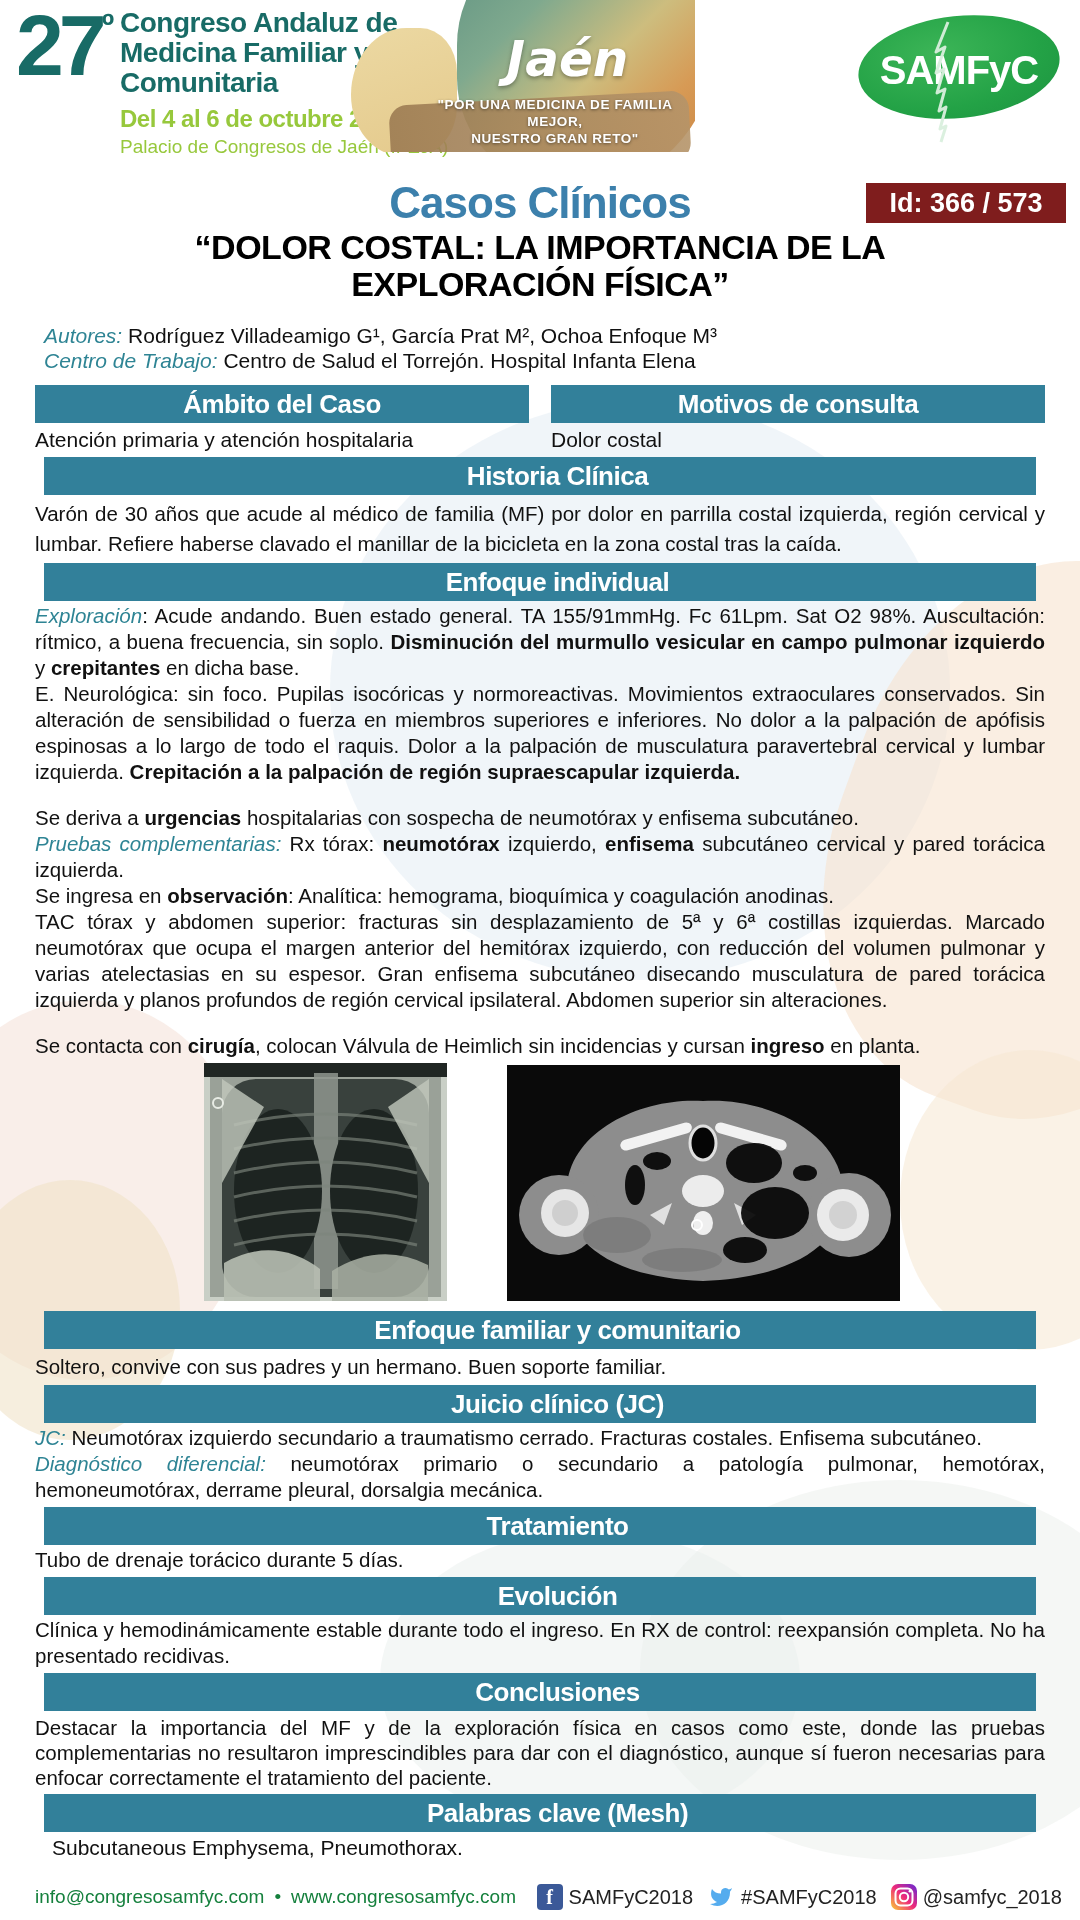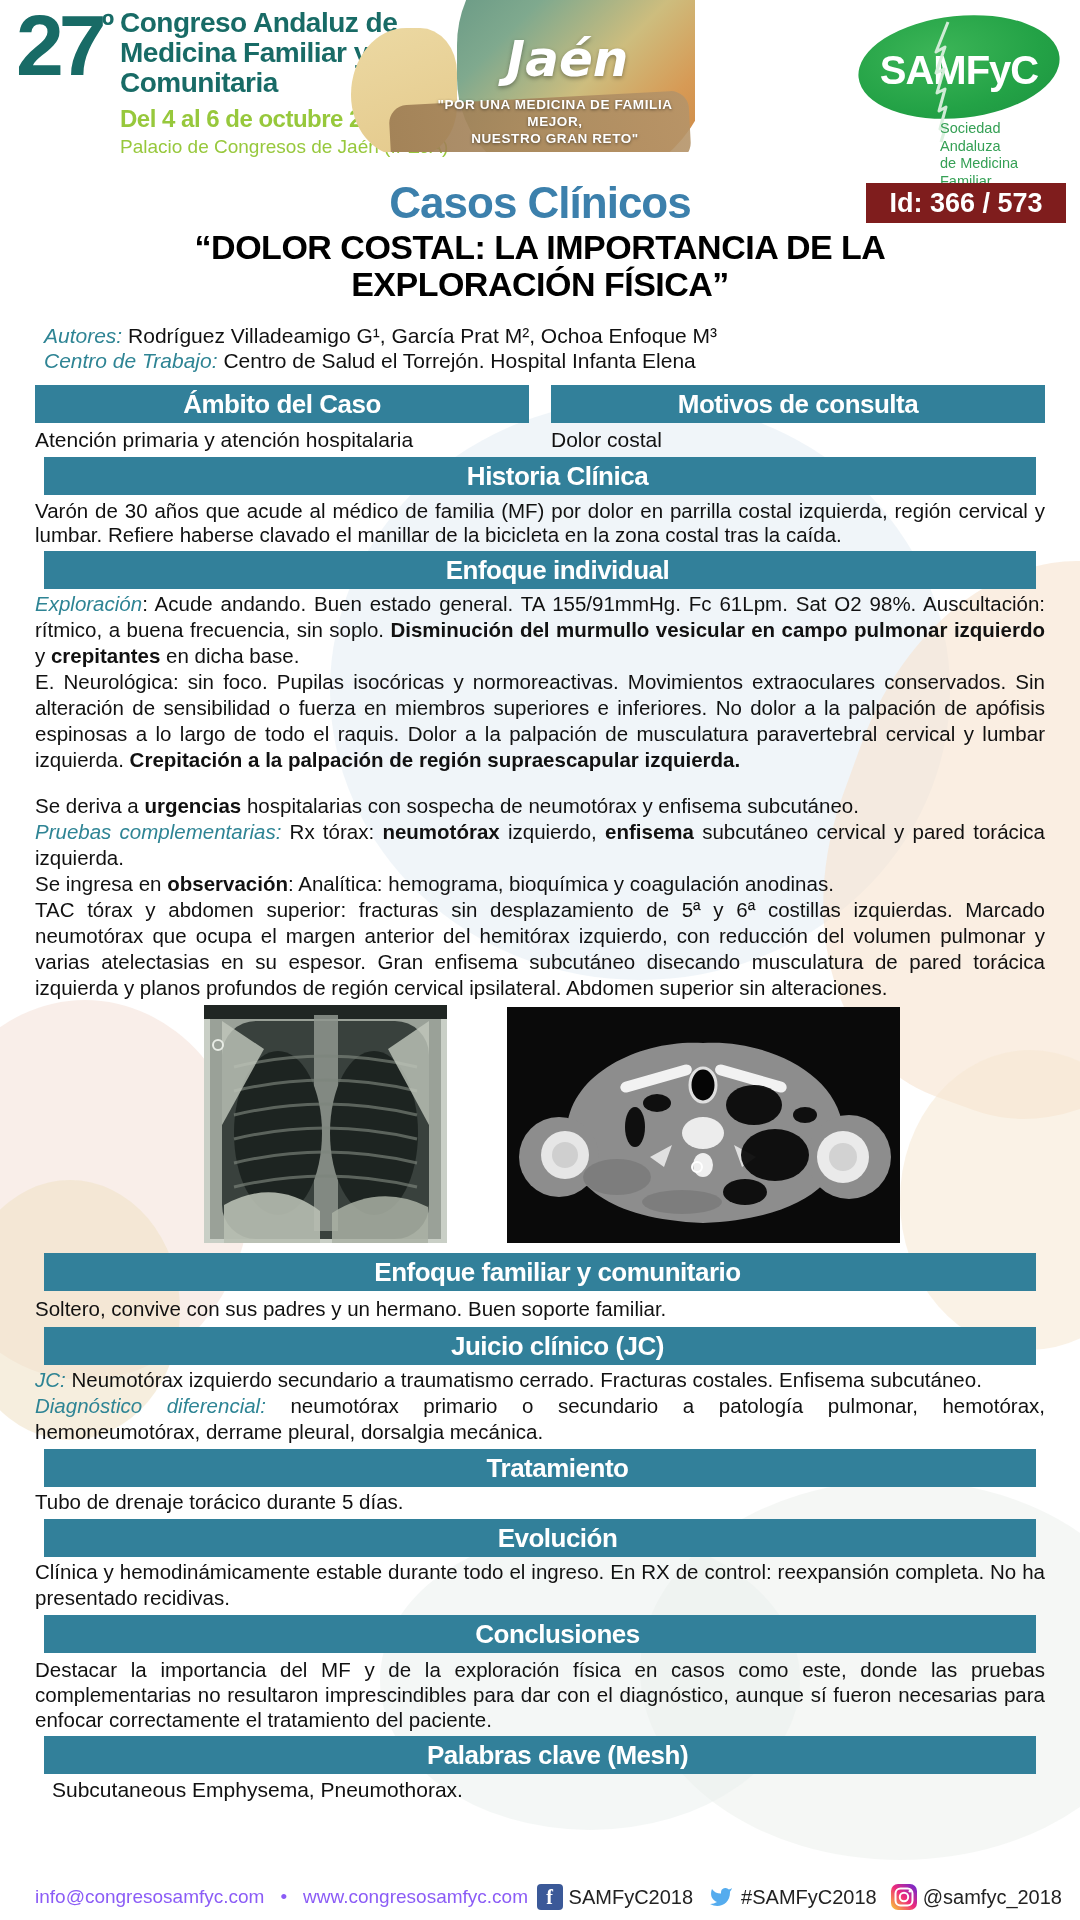--- a/index.html
+++ b/index.html
@@ -65,38 +65,38 @@
 
   
   .bars-row{flex:none;display:flex;gap:22px;margin:12px 35px 0;}
   .bar{background:#32809A;color:#ffffff;font-weight:bold;font-size:26px;text-align:center;
        height:38px;line-height:38px;letter-spacing:-0.5px;}
   .bar.half{flex:1;}
   .bar.full{flex:none;margin:4px 44px 0;padding-left:35px;}
   .values-row{flex:none;display:flex;gap:22px;margin:3px 35px 0;font-size:21px;line-height:27px;justify-content:space-between;}
   .values-row>div{flex:1;}
 
-  .text{flex:none;margin:4px 35px 0;font-size:20.5px;line-height:24px;text-align:justify;}
+  .text{flex:none;margin:4px 35px 0;font-size:20.5px;line-height:30px;text-align:justify;}
   .text p{margin:0;}
   .tight{line-height:26px;margin-top:2px;}
   .tight p{line-height:26px;}
   .para-gap{margin-top:20px !important;}
 
   
   .images{flex:none;position:relative;margin:4px 35px 0;height:238px;}
   .xray{position:absolute;left:169px;top:0;}
   .ct{position:absolute;left:472px;top:2px;}
 
   .oneline{line-height:28px;text-align:left;}
   .keywords{margin-left:52px;font-size:21px;line-height:24px;text-align:left;}
 
   
   .footer{margin-top:auto;flex:none;display:flex;justify-content:space-between;align-items:center;
      padding:0 18px 10px 35px;}
-  .footer-left{font-size:19px;color:#8b5cf6;display:flex;gap:16px;align-items:center;}
+  .footer-left{font-size:19px;color:#15803d;display:flex;gap:10px;align-items:center;}
   .footer-right{display:flex;align-items:center;gap:14px;}
   .social{display:flex;align-items:center;gap:6px;font-size:20px;color:#222;}
   .fb-icon{width:26px;height:26px;background:#3B5998;border-radius:4px;color:#fff;font-weight:bold;
      font-size:20px;text-align:center;line-height:26px;font-family:"Liberation Serif",serif;}
 </style>
 </head>
 <body>
 
 <div class="poster">
   <div class="decor d1"></div>
@@ -131,25 +131,20 @@
           <div>NUESTRO GRAN RETO"</div>
         </div>
       </div>
 
       <div class="samfyc-logo">
         <div class="samfyc-ellipse"></div>
         <div class="samfyc-text">SAMFyC</div>
         <svg class="samfyc-pen" width="240" height="140" viewBox="0 0 240 140">
           <path d="M128,10 l-12,30 l9,-5 l-9,26 l8,-4 l-7,24 l8,-4 l-6,22 l7,-4 l-6,22 l6,-3 l-5,16" fill="none" stroke="#d9efdd" stroke-width="3" stroke-linejoin="round" opacity="0.95"></path>
         </svg>
-        <div class="samfyc-sub">
-          <div class="samfyc-sub-line">Sociedad Andaluza</div>
-          <div class="samfyc-sub-line">de Medicina Familiar</div>
-          <div class="samfyc-sub-line">y Comunitaria</div>
-        </div>
       </div>
     </div>
 
     <div class="type-title">Casos Clínicos</div>
     <div class="main-title">
       <div>“DOLOR COSTAL: LA IMPORTANCIA DE LA</div>
       <div>EXPLORACIÓN FÍSICA”</div>
     </div>
 
     <div class="meta">
@@ -170,20 +165,21 @@
     <div class="text">Varón de 30 años que acude al médico de familia (MF) por dolor en parrilla costal izquierda, región cervical y lumbar.  Refiere haberse clavado el manillar de la bicicleta en la zona costal tras la caída.</div>
 
     <div class="bar full">Enfoque individual</div>
     <div class="text tight">
       <p><span style="font-style: italic; color: rgb(46, 132, 148);">Exploración</span><span>: Acude andando. Buen estado general. TA 155/91mmHg. Fc 61Lpm. Sat O2 98%. Auscultación: rítmico, a buena frecuencia, sin soplo. </span><span style="font-weight: bold;">Disminución del murmullo vesicular en campo pulmonar izquierdo</span><span> y </span><span style="font-weight: bold;">crepitantes</span><span> en dicha base.</span></p>
       <p><span>E. Neurológica: sin foco. Pupilas isocóricas y normoreactivas. Movimientos extraoculares conservados. Sin alteración de sensibilidad o fuerza en miembros superiores e inferiores. No dolor a la palpación de apófisis espinosas a lo largo de todo el raquis. Dolor a la palpación de musculatura paravertebral cervical y lumbar izquierda. </span><span style="font-weight: bold;">Crepitación a la palpación de región supraescapular izquierda.</span></p>
       <p class="para-gap"><span>Se deriva a </span><span style="font-weight: bold;">urgencias</span><span> hospitalarias con sospecha de neumotórax y enfisema subcutáneo.</span></p>
       <p><span style="font-style: italic; color: rgb(46, 132, 148);">Pruebas complementarias:</span><span> Rx tórax: </span><span style="font-weight: bold;">neumotórax</span><span> izquierdo, </span><span style="font-weight: bold;">enfisema</span><span> subcutáneo cervical y pared torácica izquierda.</span></p>
       <p><span>Se ingresa en </span><span style="font-weight: bold;">observación</span><span>: Analítica: hemograma, bioquímica y coagulación anodinas.</span></p>
       <p><span>TAC tórax y abdomen superior: fracturas sin desplazamiento de 5ª y 6ª costillas izquierdas. Marcado neumotórax que ocupa el margen anterior del hemitórax izquierdo, con reducción del volumen pulmonar y varias atelectasias en su espesor. Gran enfisema subcutáneo disecando musculatura de pared torácica izquierda y planos profundos de región cervical ipsilateral. Abdomen superior sin alteraciones.</span></p>
+      <p class="para-gap"><span>Se contacta con </span><span style="font-weight: bold;">cirugía</span><span>, colocan Válvula de Heimlich sin incidencias y cursan </span><span style="font-weight: bold;">ingreso</span><span> en planta.</span></p>
     </div>
 
     <div class="images">
       <svg class="xray" width="243" height="238" viewBox="0 0 243 238">
         <rect width="243" height="238" fill="#c9cfc6"></rect>
         <rect x="6" y="4" width="231" height="230" fill="#9aa198"></rect>
         <rect x="18" y="16" width="207" height="218" rx="34" fill="#39413d"></rect>
         <rect x="0" y="0" width="243" height="14" fill="#202623"></rect>
         <rect x="110" y="10" width="24" height="216" fill="#8f968e" opacity="0.85"></rect>
         <ellipse cx="74" cy="128" rx="44" ry="82" fill="#1d2421"></ellipse>

